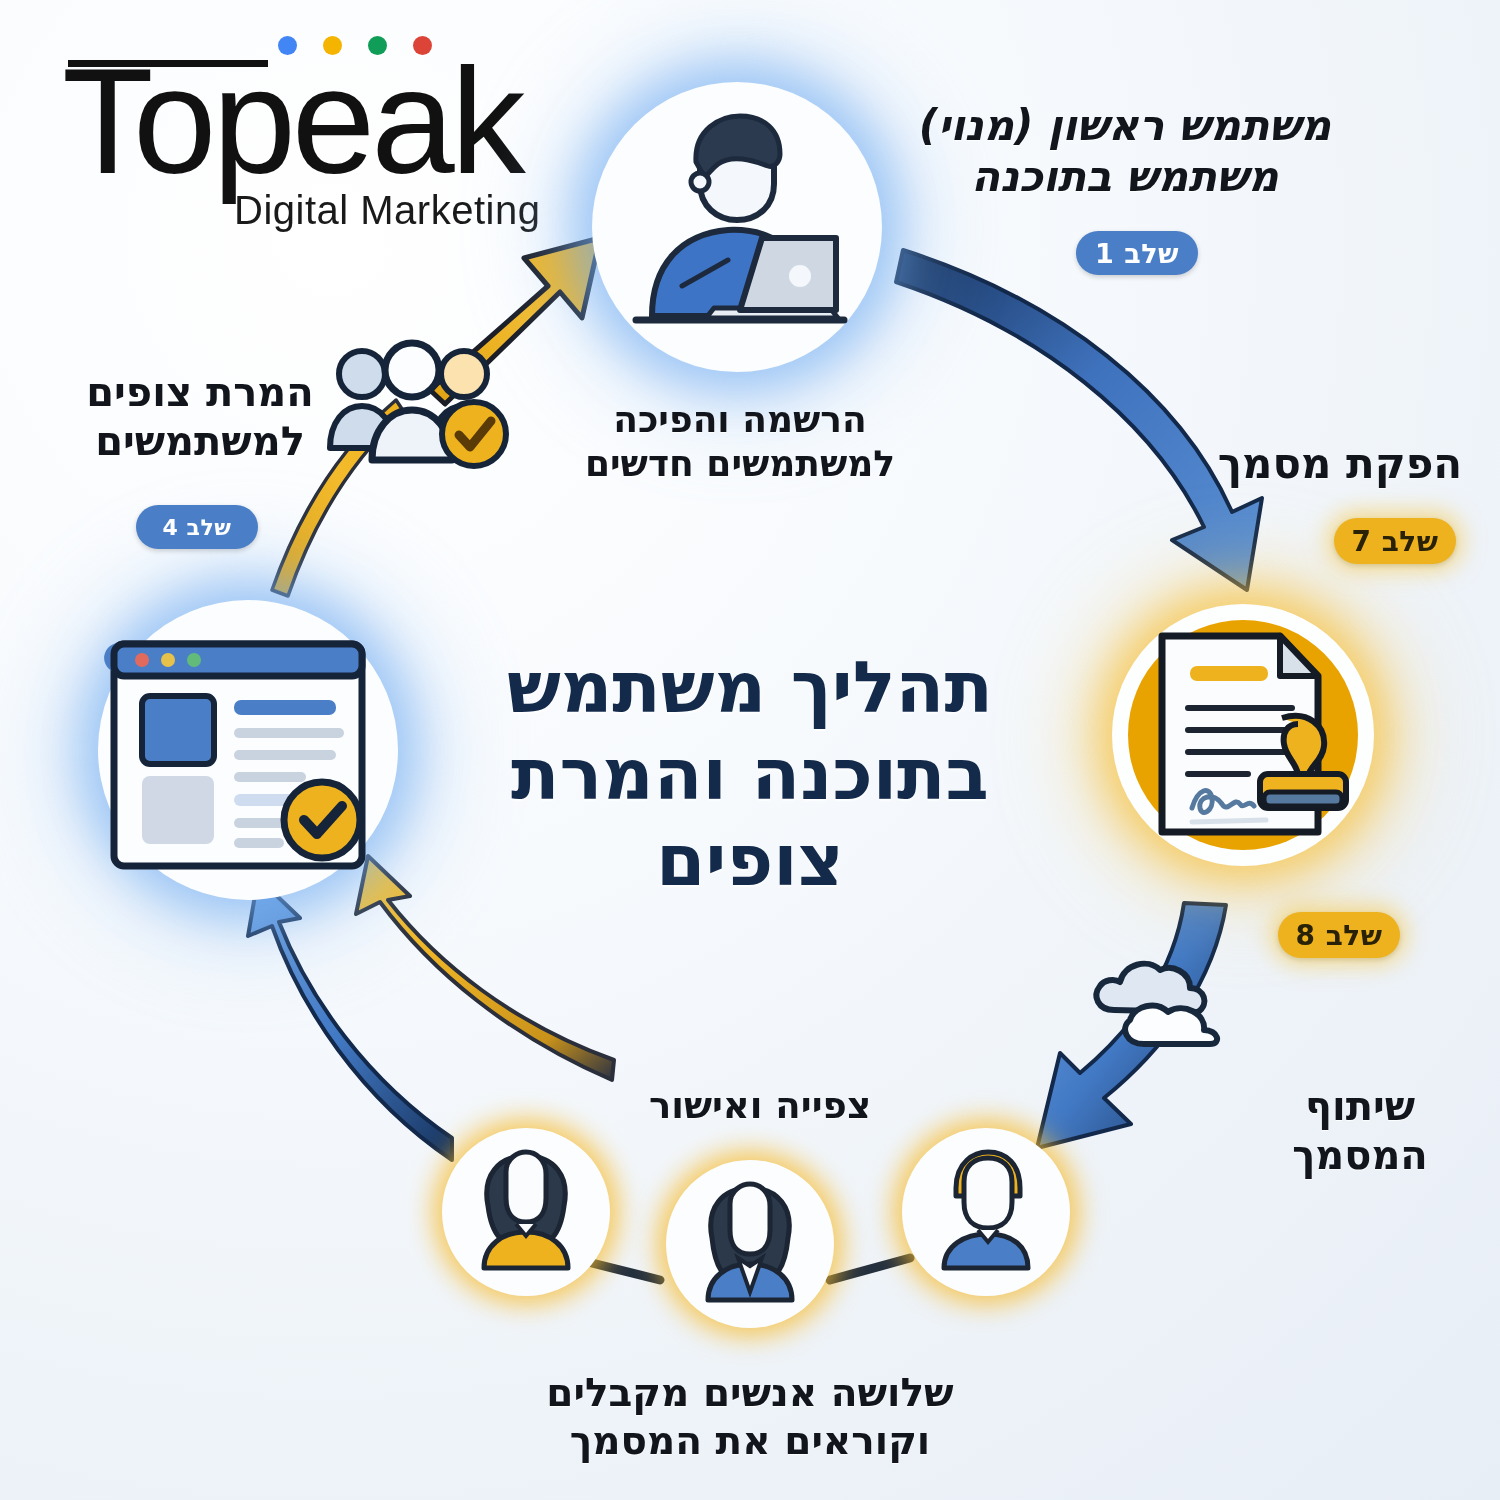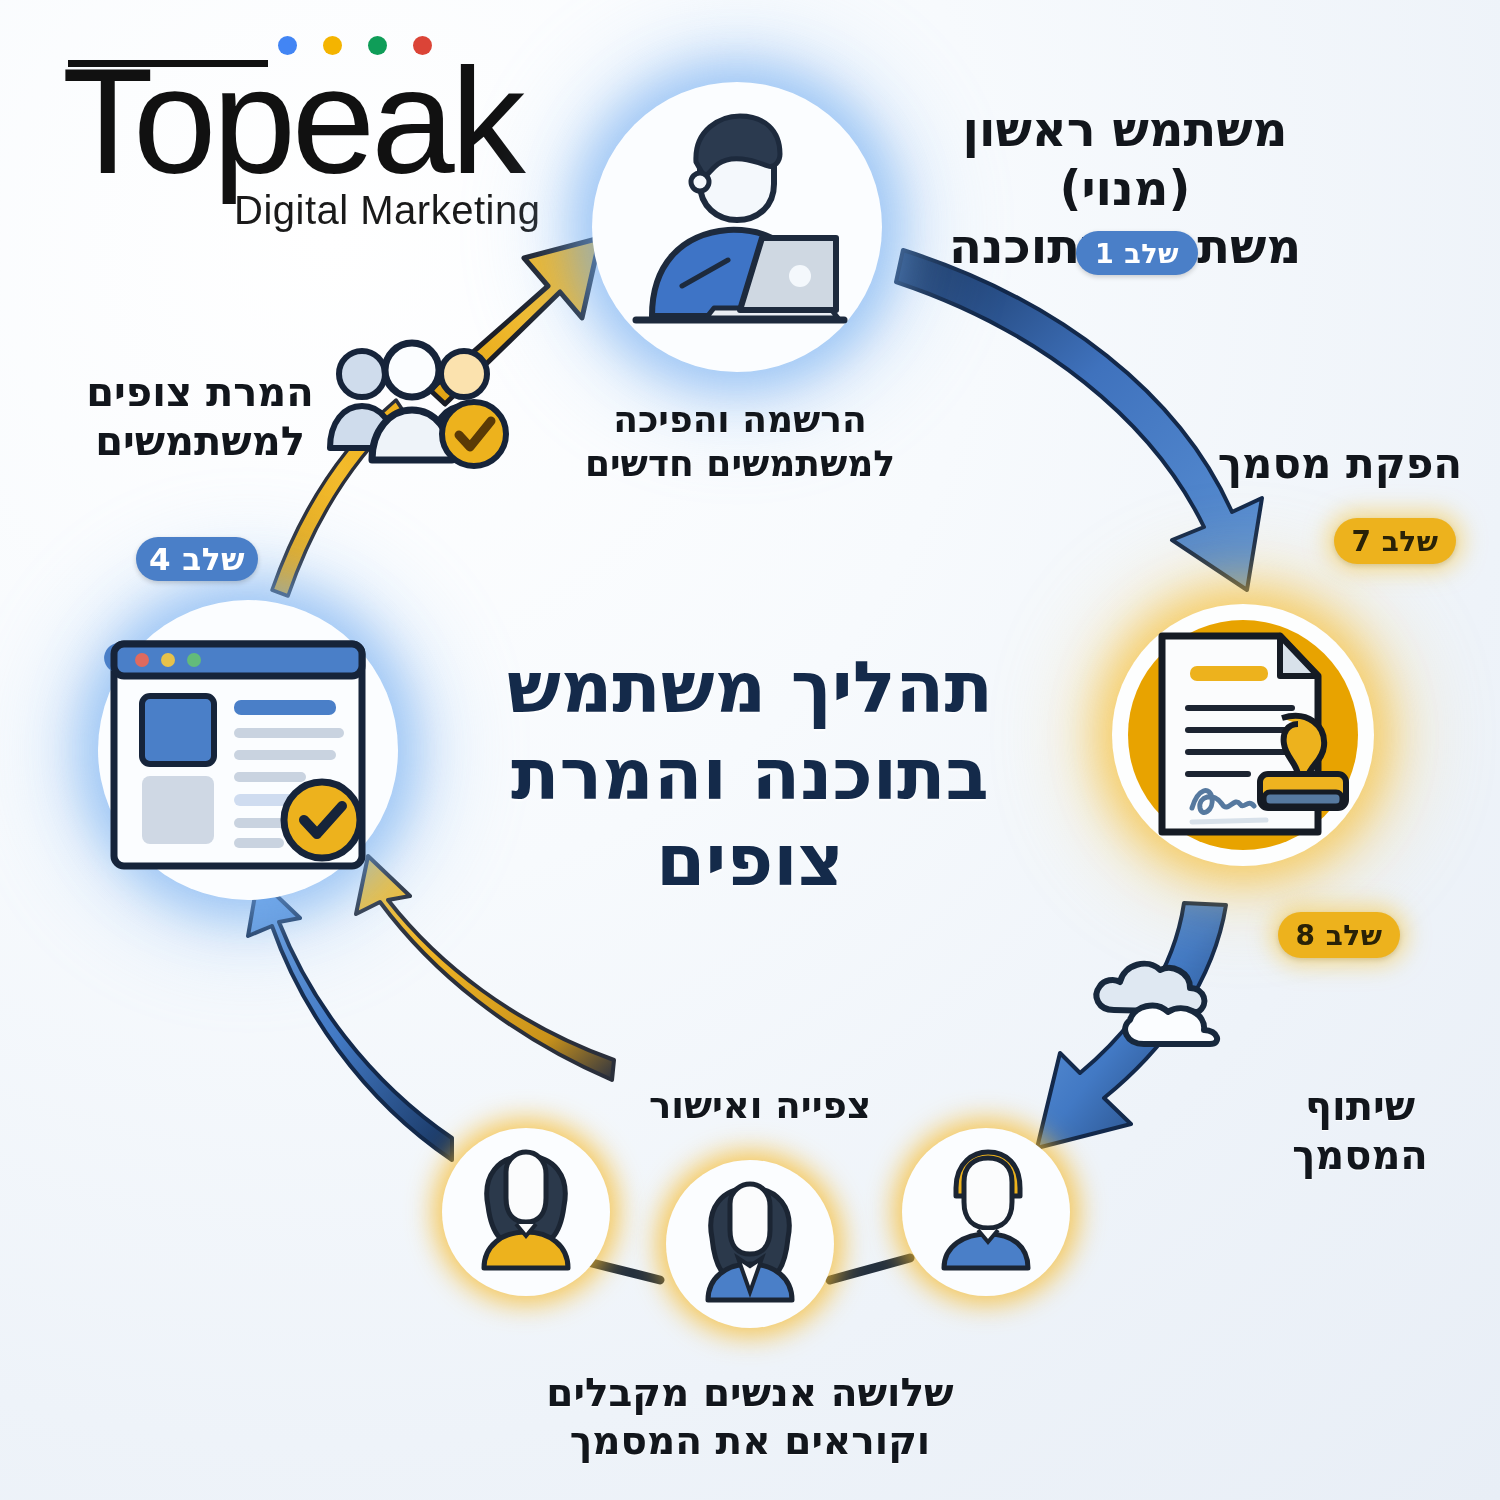--- a/index.html
+++ b/index.html
@@ -152,21 +152,21 @@
 
       <path d="M92,198 L208,198 L216,208 L84,208 Z" fill="#e8edf3" stroke="#1d2a3d" stroke-width="5" stroke-linejoin="round"></path>
 
       <path d="M118,200 L140,128 L214,128 L214,200 Z" fill="#cfd8e2" stroke="#1d2a3d" stroke-width="6" stroke-linejoin="round"></path>
       <circle cx="178" cy="166" r="11" fill="#f4f8fc"></circle>
 
       <path d="M14,210 L222,210" stroke="#1d2a3d" stroke-width="7" stroke-linecap="round"></path>
     </svg>
   </div>
 
-  <div class="label" style="left:890px;top:100px;width:470px;font-size:48px;">
+  <div class="label" style="left:890px;top:100px;width:470px;font-size:42px;font-style:italic;">
     <div>משתמש ראשון (מנוי)</div>
     <div>משתמש בתוכנה</div>
   </div>
   <div class="badge blue" style="left:1076px;top:231px;width:122px;height:44px;font-size:27px;">שלב 1</div>
 
   <div class="label" style="left:520px;top:398px;width:440px;font-size:36px;">
     <div>הרשמה והפיכה</div>
     <div>למשתמשים חדשים</div>
   </div>
 
@@ -274,21 +274,21 @@
       <rect x="128" y="200" width="50" height="10" rx="5" fill="#c9d3e0"></rect>
       <circle cx="216" cy="182" r="38" fill="#edb21d" stroke="#16243a" stroke-width="7"></circle>
       <path d="M198,182 L211,196 L236,168" fill="none" stroke="#16243a" stroke-width="10" stroke-linecap="round" stroke-linejoin="round"></path>
     </svg>
   </div>
 
   <div class="label" style="left:50px;top:368px;width:300px;font-size:40px;">
     <div>המרת צופים</div>
     <div>למשתמשים</div>
   </div>
-  <div class="badge blue" style="left:136px;top:505px;width:122px;height:44px;font-size:31px;margin-top:32px;">שלב 4</div>
+  <div class="badge blue" style="left:136px;top:505px;width:122px;height:44px;font-size:22px;">שלב 4</div>
 
   <div class="node" style="left:322px;top:340px;">
     <svg class="art" style="left:0;top:0;width:200px;height:130px" viewBox="0 0 200 130">
 
       <circle cx="40" cy="34" r="23" fill="#cfdcec" stroke="#16243a" stroke-width="6"></circle>
       <path d="M8,108 C8,82 22,66 40,66 C58,66 72,82 72,108 Z" fill="#cfdcec" stroke="#16243a" stroke-width="6" stroke-linejoin="round"></path>
 
       <circle cx="142" cy="34" r="23" fill="#fbe2ae" stroke="#16243a" stroke-width="6"></circle>
       <path d="M110,108 C110,82 124,66 142,66 C160,66 174,82 174,108 Z" fill="#fbe2ae" stroke="#16243a" stroke-width="6" stroke-linejoin="round"></path>
 

